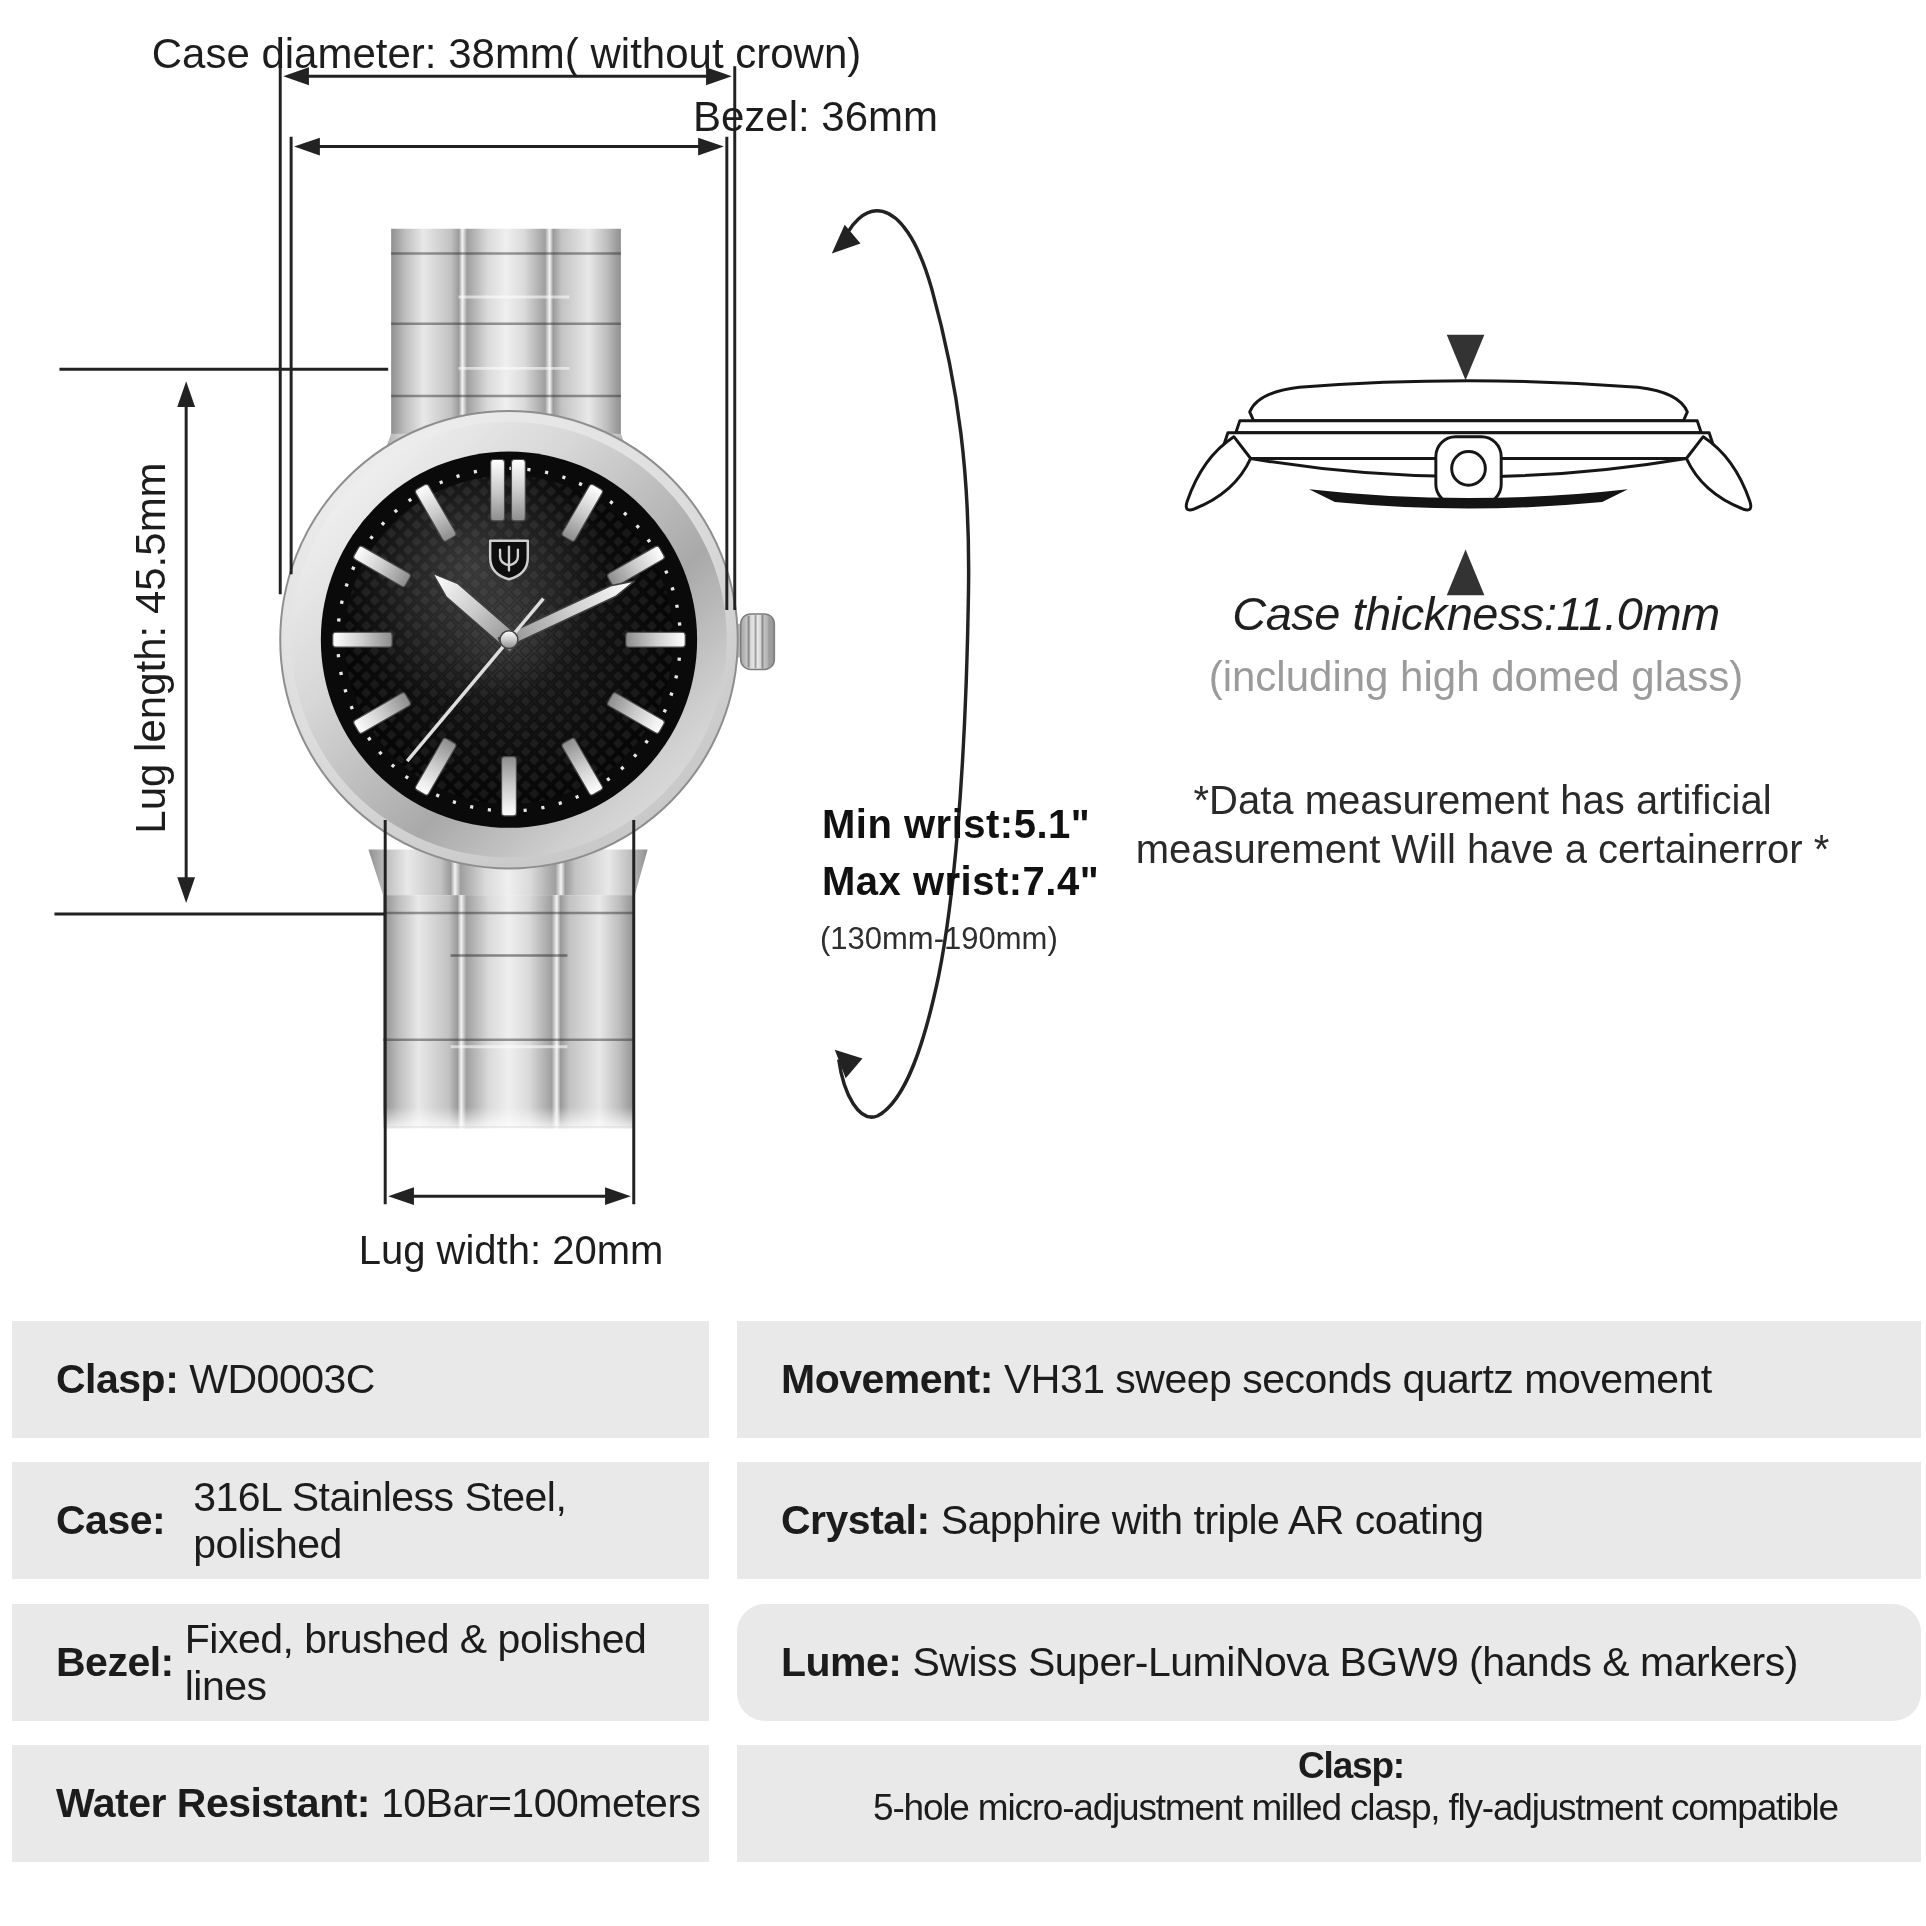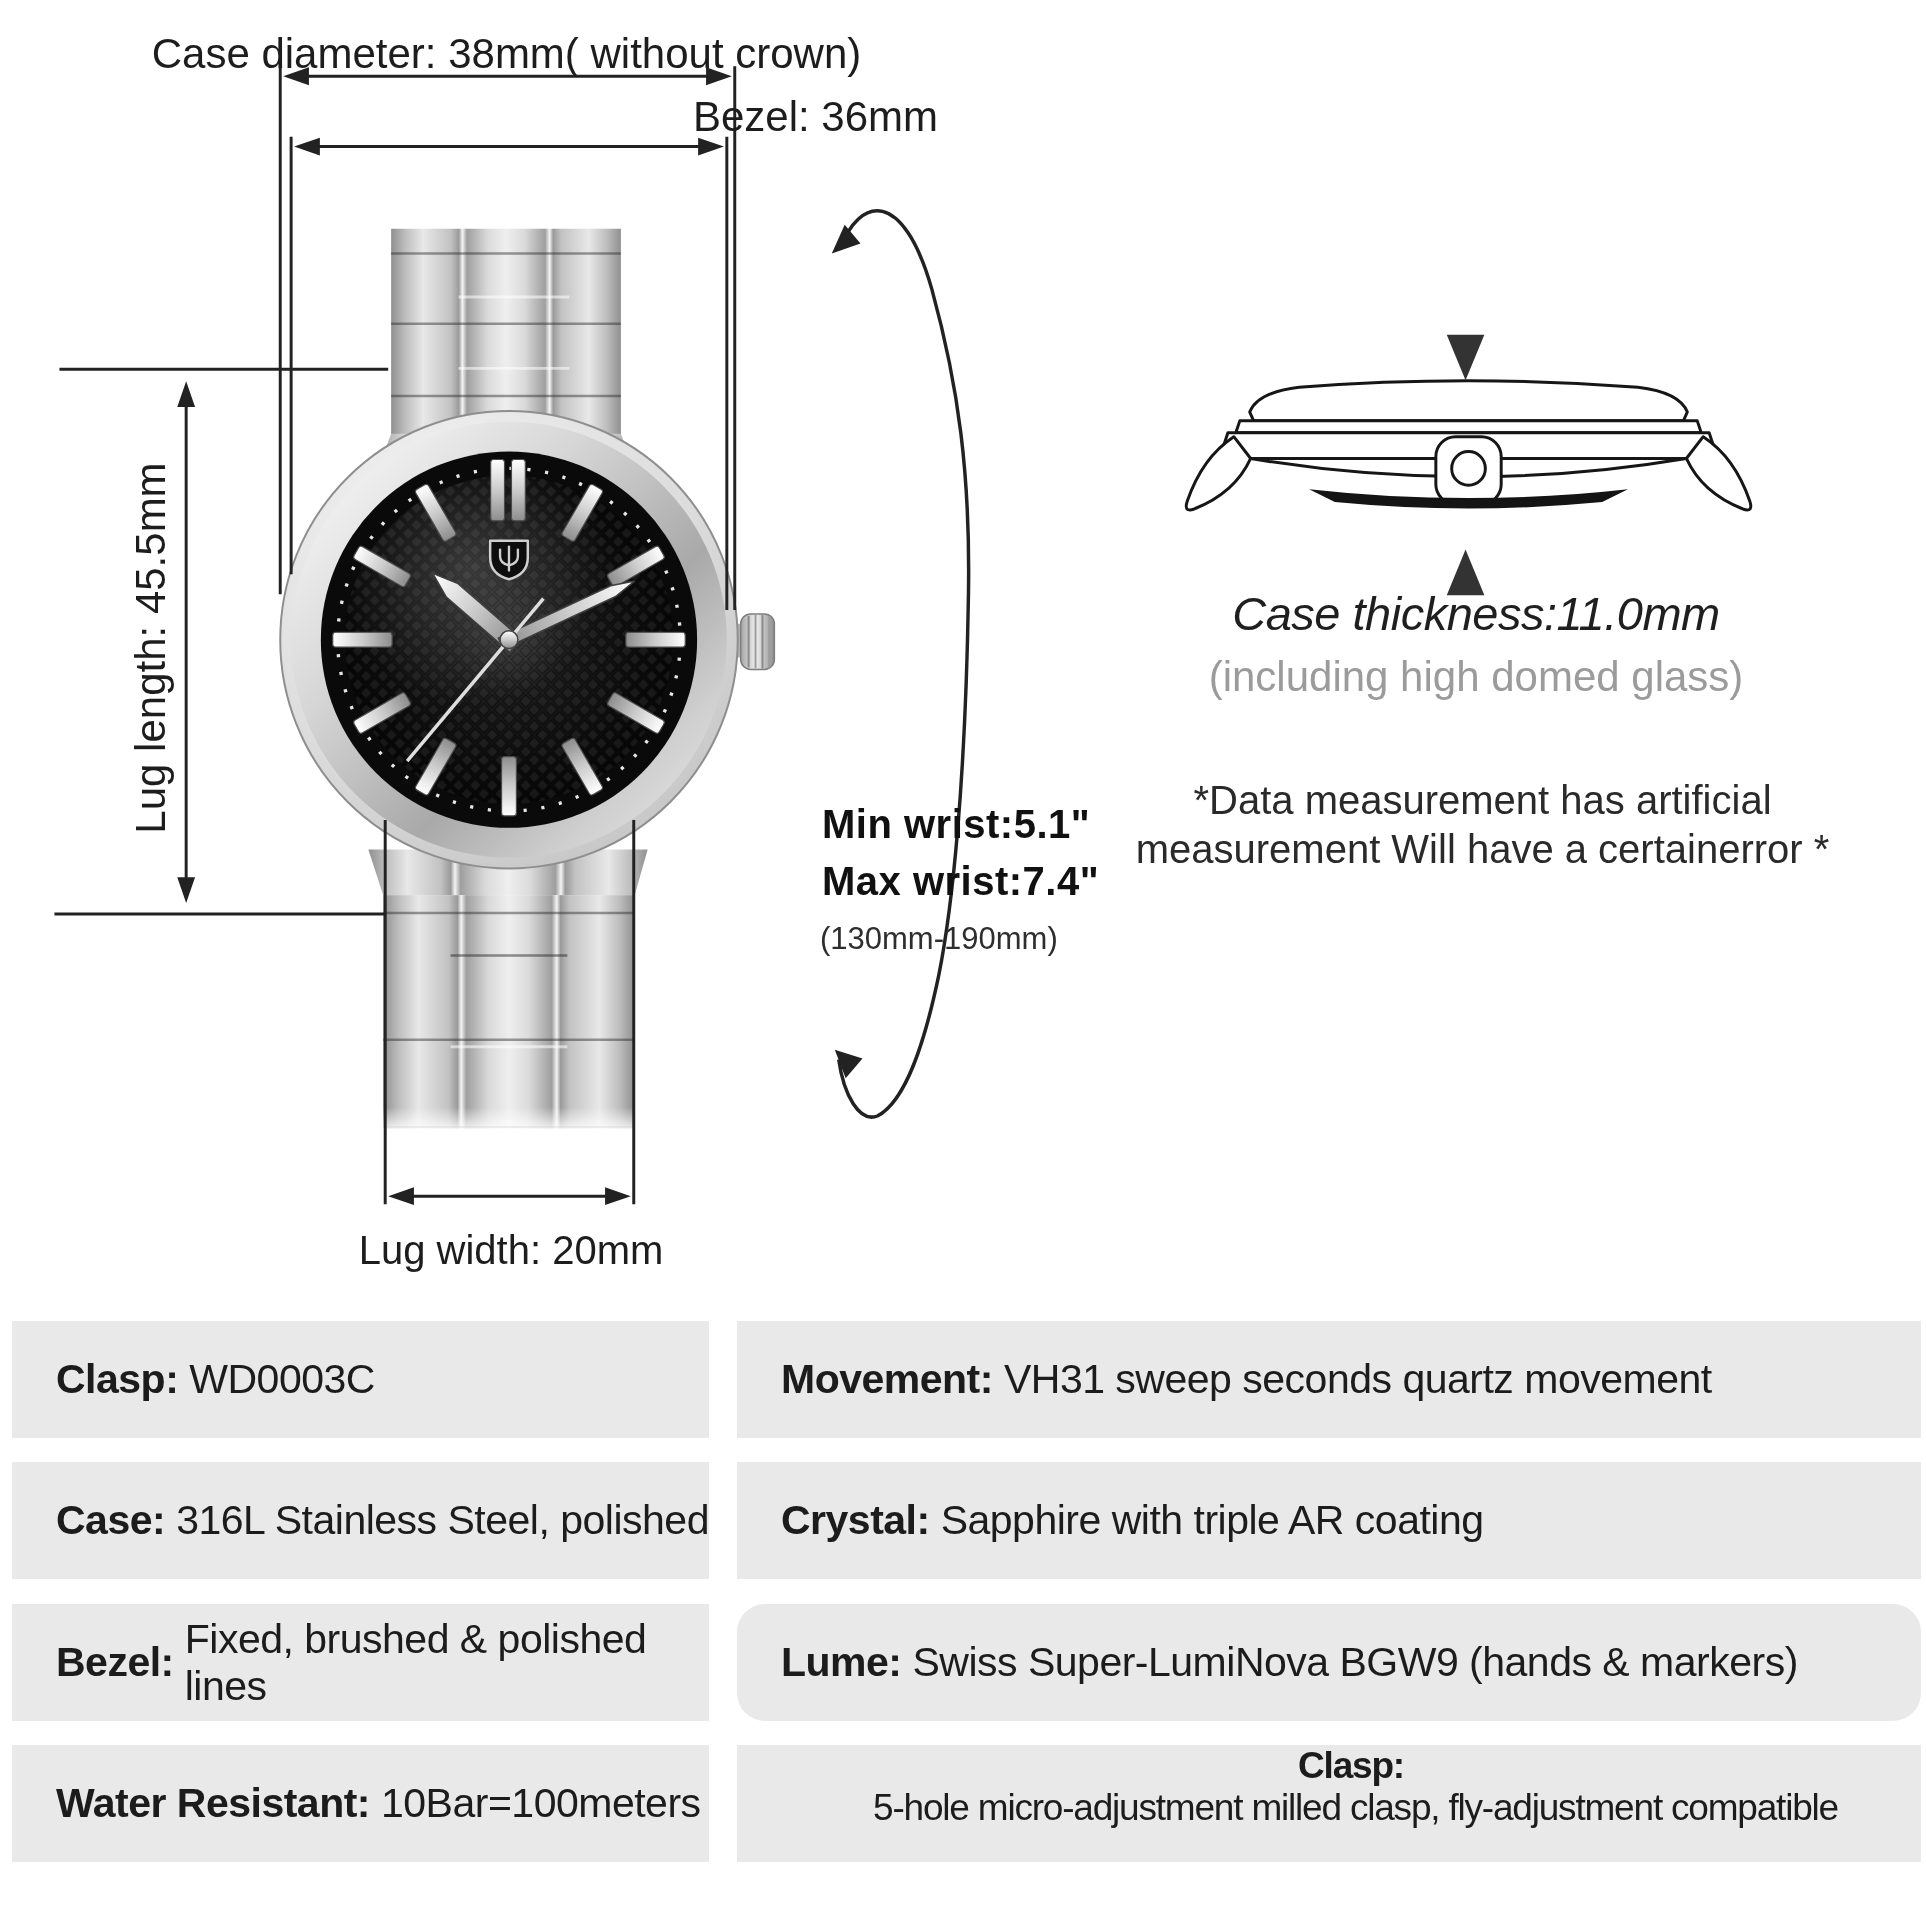--- a/index.html
+++ b/index.html
@@ -281,21 +281,21 @@
 
   <div class="cell" style="left:12px; top:1321px; width:697px; height:117px;">
     <span class="lbl">Clasp:</span>
     <span class="val">WD0003C</span>
   </div>
   <div class="cell" style="left:737px; top:1321px; width:1184px; height:117px;">
     <span class="lbl">Movement:</span>
     <span class="val">VH31 sweep seconds quartz movement</span>
   </div>
 
-  <div class="cell" style="left:12px; top:1462px; width:697px; height:117px;">
+  <div class="cell" style="left:12px; top:1462px; width:697px; height:117px;gap:17px;">
     <span class="lbl">Case:</span>
     <span class="val">316L Stainless Steel, polished</span>
   </div>
   <div class="cell" style="left:737px; top:1462px; width:1184px; height:117px;">
     <span class="lbl">Crystal:</span>
     <span class="val">Sapphire with triple AR coating</span>
   </div>
 
   <div class="cell" style="left:12px; top:1604px; width:697px; height:117px;">
     <span class="lbl">Bezel:</span>

